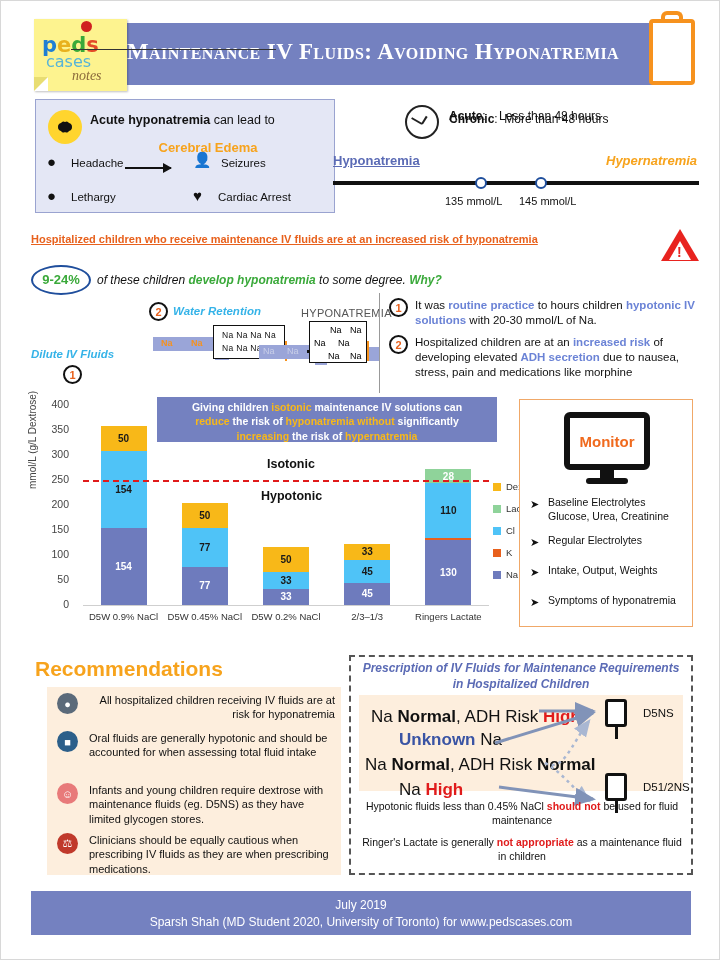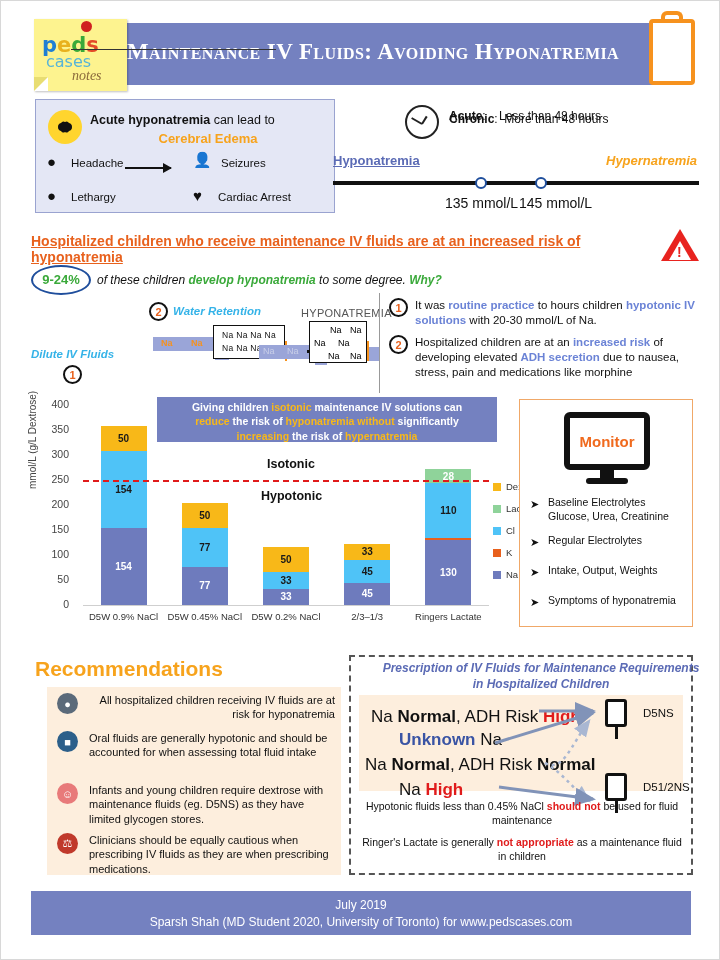--- a/index.html
+++ b/index.html
@@ -91,21 +91,21 @@
     background:#ffd52e; display:flex;align-items:center;justify-content:center;
     font-size:19px;
   }
   .brain-head {
     position:absolute; left:54px; top:12px; width:236px;
     font-size:12.5px; color:#111; line-height:1.35;
   }
   .brain-head b{font-weight:bold;}
   .cerebral {
     display:block; text-align:center; color:#f7a31c; font-weight:bold;
-    font-size:13px; margin-top:1px;
+    font-size:13px; margin-top:10px;
   }
   .brain-rule{
     position:absolute; left:70px; top:48px; width:205px;
     border-bottom:1px solid #333;
   }
   .sym { position:absolute; font-size:11.5px; color:#111; }
   .sym-icon { position:absolute; font-size:15px; color:#111; }
   .arrow-mid {
     position:absolute; left:124px; top:166px; width:46px; height:2px;
     background:#111;
@@ -128,34 +128,34 @@
   .ac-line b{font-weight:bold;}
 
   
   .spectrum-line{
     position:absolute;left:332px;top:180px;width:366px;height:4px;background:#111;
   }
   .spect-dot{
     position:absolute;width:12px;height:12px;border-radius:50%;
     background:#fff;border:2px solid #1f4e9c;top:176px;
   }
-  .spect-lab{position:absolute;font-size:14px;color:#111;}
+  .spect-lab{position:absolute;font-size:11px;color:#111;}
   .hypo-lab{
     position:absolute;left:332px;top:152px;font-size:13px;font-weight:bold;
     color:#5b6bb5;text-decoration:underline;font-style:normal;
   }
   .hyper-lab{
     position:absolute;left:605px;top:152px;font-size:13px;font-weight:bold;
     color:#f7a31c;font-style:italic;
   }
 
   
   .risk-banner{
     position:absolute;left:30px;top:232px;width:620px;
-    font-size:14px;font-weight:bold;color:#e8611d;
+    font-size:11px;font-weight:bold;color:#e8611d;
     text-decoration:underline;
   }
   .warn-tri{
     position:absolute;left:660px;top:228px;width:0;height:0;
     border-left:19px solid transparent;border-right:19px solid transparent;
     border-bottom:32px solid #e8231f;
   }
   .warn-tri-in{
     position:absolute;left:668px;top:240px;width:0;height:0;
     border-left:11px solid transparent;border-right:11px solid transparent;
@@ -281,21 +281,21 @@
     display:flex;align-items:center;justify-content:center;font-size:11px;color:#fff;
   }
   .rec-txt{position:absolute;font-size:11px;color:#111;line-height:1.3;}
 
   
   .presc-outer{
     position:absolute;left:348px;top:654px;width:344px;height:220px;
     border:2px dashed #555;background:#fff;
   }
   .presc-title{
-    position:absolute;left:376px;top:660px;width:328px;text-align:center;
+    position:absolute;left:356px;top:660px;width:328px;text-align:center;
     font-size:12px;font-weight:bold;font-style:italic;color:#5b6bb5;line-height:1.3;
   }
   .presc-inner{
     position:absolute;left:358px;top:694px;width:324px;height:96px;background:#fdeedd;
   }
   .p-line{position:absolute;font-size:17px;color:#111;}
   .red{color:#e01b1b;font-weight:bold;}
   .bluetxt{color:#3a54a4;font-weight:bold;}
   .bag-ico{position:absolute;width:22px;height:28px;border:3px solid #111;border-radius:3px;background:#fff;}
   .bag-tube{position:absolute;width:3px;height:12px;background:#111;}

